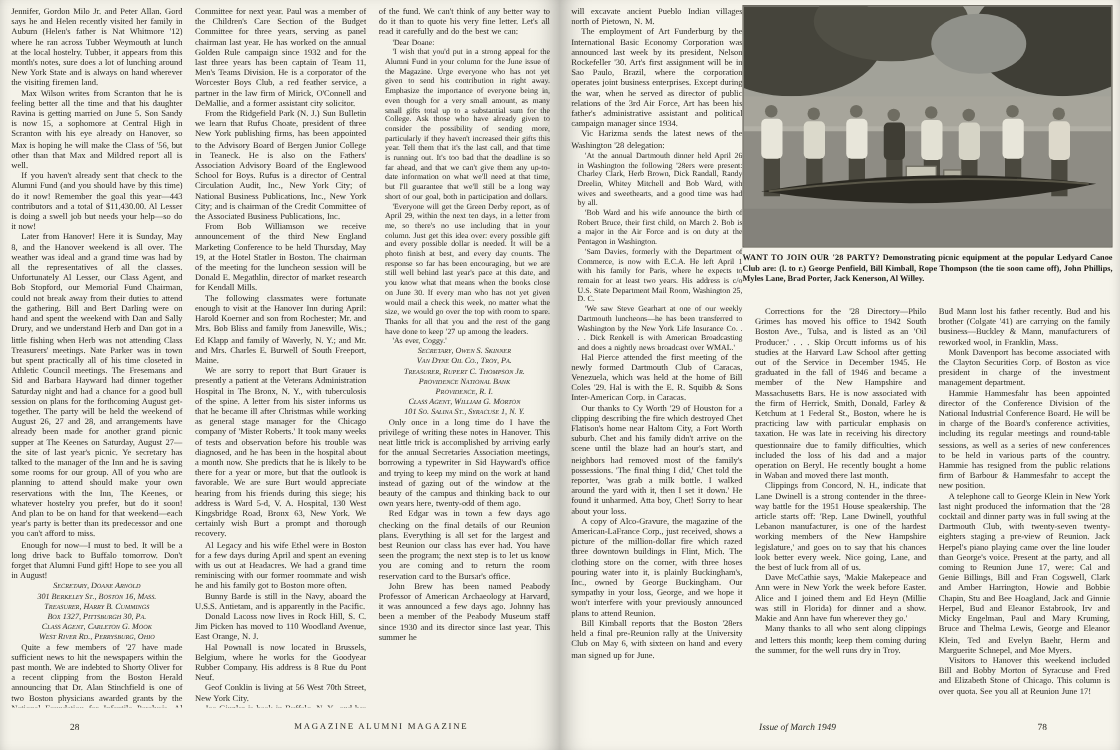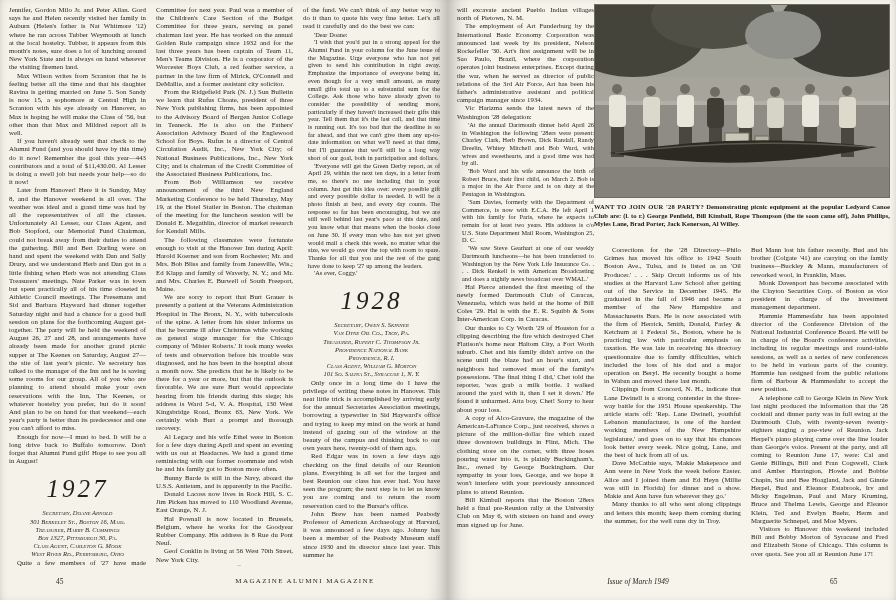--- a/index.html
+++ b/index.html
@@ -56,21 +56,20 @@
 
 <div class="spread">
 
   <div class="page page-left">
     <div class="col c1">
         <div class="para cont">Jennifer, Gordon Milo Jr. and Peter Allan. Gord says he and Helen recently visited her family in Auburn (Helen's father is Nat Whitmore '12) where he ran across Tubber Weymouth at lunch at the local hostelry. Tubber, it appears from this month's notes, sure does a lot of lunching around New York State and is always on hand wherever the visiting firemen land.</div>
         <div class="para">Max Wilson writes from Scranton that he is feeling better all the time and that his daughter Ravina is getting married on June 5. Son Sandy is now 15, a sophomore at Central High in Scranton with his eye already on Hanover, so Max is hoping he will make the Class of '56, but other than that Max and Mildred report all is well.</div>
         <div class="para">If you haven't already sent that check to the Alumni Fund (and you should have by this time) do it now! Remember the goal this year—443 contributors and a total of $11,430.00. Al Lesser is doing a swell job but needs your help—so do it now!</div>
         <div class="para">Later from Hanover! Here it is Sunday, May 8, and the Hanover weekend is all over. The weather was ideal and a grand time was had by all the representatives of all the classes. Unfortunately Al Lesser, our Class Agent, and Bob Stopford, our Memorial Fund Chairman, could not break away from their duties to attend the gathering. Bill and Bert Darling were on hand and spent the weekend with Dan and Sally Drury, and we understand Herb and Dan got in a little fishing when Herb was not attending Class Treasurers' meetings. Nate Parker was in town but spent practically all of his time closeted in Athletic Council meetings. The Fresemans and Sid and Barbara Hayward had dinner together Saturday night and had a chance for a good bull session on plans for the forthcoming August get-together. The party will be held the weekend of August 26, 27 and 28, and arrangements have already been made for another grand picnic supper at The Keenes on Saturday, August 27—the site of last year's picnic. Ye secretary has talked to the manager of the Inn and he is saving some rooms for our group. All of you who are planning to attend should make your own reservations with the Inn, The Keenes, or whatever hostelry you prefer, but do it soon! And plan to be on hand for that weekend—each year's party is better than its predecessor and one you can't afford to miss.</div>
         <div class="para">Enough for now—I must to bed. It will be a long drive back to Buffalo tomorrow. Don't forget that Alumni Fund gift! Hope to see you all in August!</div>
-        <div class="year-head">1927</div>
         <div class="officer-line">Secretary, Doane Arnold</div>
         <div class="officer-line">301 Berkeley St., Boston 16, Mass.</div>
         <div class="officer-line">Treasurer, Harry B. Cummings</div>
         <div class="officer-line">Box 1327, Pittsburgh 30, Pa.</div>
         <div class="officer-line">Class Agent, Carleton G. Mook</div>
         <div class="officer-line">West River Rd., Perrysburg, Ohio</div>
         <div class="para">Quite a few members of '27 have made sufficient news to hit the newspapers within the past month. We are indebted to Shorty Oliver for a recent clipping from the Boston Herald announcing that Dr. Alan Stinchfield is one of two Boston physicians awarded grants by the National Foundation for Infantile Paralysis. Al will study at Children's Hospital and the Massachusetts General under a grant of $7600 for research in orthopedic surgery.</div>
       </div>
     <div class="col c2">
         <div class="para cont">Committee for next year. Paul was a member of the Children's Care Section of the Budget Committee for three years, serving as panel chairman last year. He has worked on the annual Golden Rule campaign since 1932 and for the last three years has been captain of Team 11, Men's Teams Division. He is a corporator of the Worcester Boys Club, a red feather service, a partner in the law firm of Mirick, O'Connell and DeMallie, and a former assistant city solicitor.</div>
@@ -84,21 +83,20 @@
         <div class="para">Hal Pownall is now located in Brussels, Belgium, where he works for the Goodyear Rubber Company. His address is 8 Rue du Pont Neuf.</div>
         <div class="para">Geof Conklin is living at 56 West 70th Street, New York City.</div>
         <div class="para">Joe Ginzler is back in Buffalo, N. Y., and has opened a law office on Pearl Street in that city.</div>
       </div>
     <div class="col c3">
         <div class="para cont">of the fund. We can't think of any better way to do it than to quote his very fine letter. Let's all read it carefully and do the best we can:</div>
         <div class="para quote">'Dear Doane:</div>
         <div class="para quote">'I wish that you'd put in a strong appeal for the Alumni Fund in your column for the June issue of the Magazine. Urge everyone who has not yet given to send his contribution in right away. Emphasize the importance of everyone being in, even though for a very small amount, as many small gifts total up to a substantial sum for the College. Ask those who have already given to consider the possibility of sending more, particularly if they haven't increased their gifts this year. Tell them that it's the last call, and that time is running out. It's too bad that the deadline is so far ahead, and that we can't give them any up-to-date information on what we'll need at that time, but I'll guarantee that we'll still be a long way short of our goal, both in participation and dollars.</div>
         <div class="para quote">'Everyone will get the Green Derby report, as of April 29, within the next ten days, in a letter from me, so there's no use including that in your column. Just get this idea over: every possible gift and every possible dollar is needed. It will be a photo finish at best, and every day counts. The response so far has been encouraging, but we are still well behind last year's pace at this date, and you know what that means when the books close on June 30. If every man who has not yet given would mail a check this week, no matter what the size, we would go over the top with room to spare. Thanks for all that you and the rest of the gang have done to keep '27 up among the leaders.</div>
         <div class="para quote">'As ever, Coggy.'</div>
-        <div class="year-head">1928</div>
         <div class="officer-line">Secretary, Owen S. Skinner</div>
         <div class="officer-line">Van Dyne Oil Co., Troy, Pa.</div>
         <div class="officer-line">Treasurer, Rupert C. Thompson Jr.</div>
         <div class="officer-line">Providence National Bank</div>
         <div class="officer-line">Providence, R. I.</div>
         <div class="officer-line">Class Agent, William G. Morton</div>
         <div class="officer-line">101 So. Salina St., Syracuse 1, N. Y.</div>
         <div class="para">Only once in a long time do I have the privilege of writing these notes in Hanover. This neat little trick is accomplished by arriving early for the annual Secretaries Association meetings, borrowing a typewriter in Sid Hayward's office and trying to keep my mind on the work at hand instead of gazing out of the window at the beauty of the campus and thinking back to our own years here, twenty-odd of them ago.</div>
         <div class="para">Red Edgar was in town a few days ago checking on the final details of our Reunion plans. Everything is all set for the largest and best Reunion our class has ever had. You have seen the program; the next step is to let us know you are coming and to return the room reservation card to the Bursar's office.</div>
         <div class="para">John Brew has been named Peabody Professor of American Archaeology at Harvard, it was announced a few days ago. Johnny has been a member of the Peabody Museum staff since 1930 and its director since last year. This summer he</div>
@@ -188,18 +186,18 @@
       </div>
     <div class="col c3 c6">
         <div class="para cont">Bud Mann lost his father recently. Bud and his brother (Colgate '41) are carrying on the family business—Buckley &amp; Mann, manufacturers of reworked wool, in Franklin, Mass.</div>
         <div class="para">Monk Davenport has become associated with the Clayton Securities Corp. of Boston as vice president in charge of the investment management department.</div>
         <div class="para">Hammie Hammesfahr has been appointed director of the Conference Division of the National Industrial Conference Board. He will be in charge of the Board's conference activities, including its regular meetings and round-table sessions, as well as a series of new conferences to be held in various parts of the country. Hammie has resigned from the public relations firm of Barbour &amp; Hammesfahr to accept the new position.</div>
         <div class="para">A telephone call to George Klein in New York last night produced the information that the '28 cocktail and dinner party was in full swing at the Dartmouth Club, with twenty-seven twenty-eighters staging a pre-view of Reunion. Jack Herpel's piano playing came over the line louder than George's voice. Present at the party, and all coming to Reunion June 17, were: Cal and Genie Billings, Bill and Fran Cogswell, Clark and Amber Harrington, Howie and Bobbie Chapin, Stu and Bee Hoagland, Jack and Ginnie Herpel, Bud and Eleanor Estabrook, Irv and Micky Engelman, Paul and Mary Kruming, Bruce and Thelma Lewis, George and Eleanor Klein, Ted and Evelyn Baehr, Herm and Marguerite Schnepel, and Moe Myers.</div>
         <div class="para">Visitors to Hanover this weekend included Bill and Bobby Morton of Syracuse and Fred and Elizabeth Stone of Chicago. This column is over quota. See you all at Reunion June 17!</div>
       </div>
   </div>
 
-  <span class="folio folio-64">45</span>
+  <span class="folio folio-64">28</span>
   <span class="folio folio-title">MAGAZINE ALUMNI MAGAZINE</span>
   <span class="folio folio-issue">Issue of March 1949</span>
-  <span class="folio folio-65">65</span>
+  <span class="folio folio-65">78</span>
 
 </div>
 
 </body></html>

